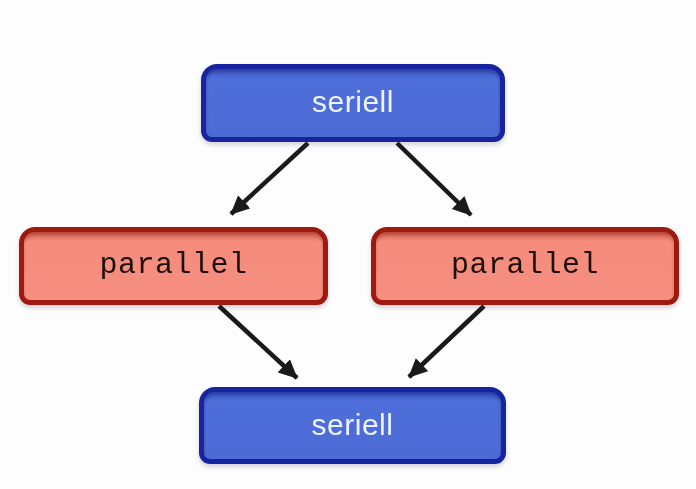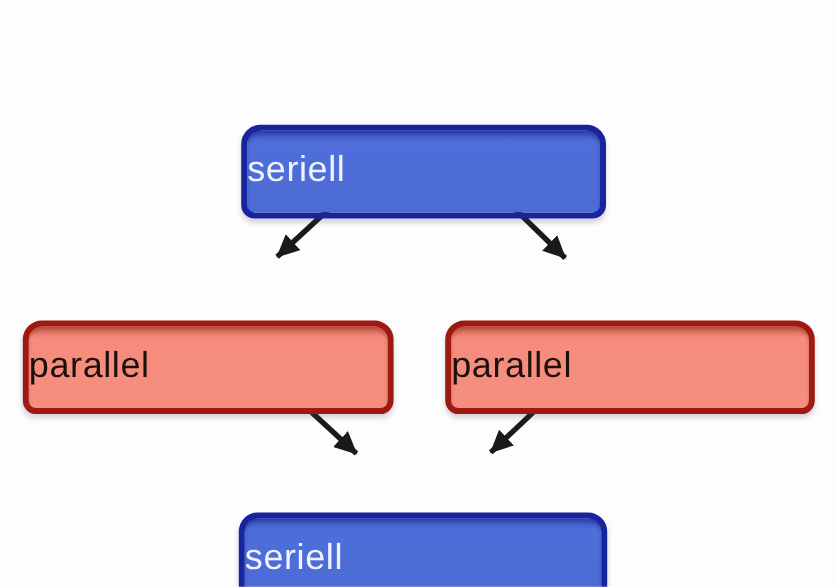--- a/index.html
+++ b/index.html
@@ -22,43 +22,43 @@
     top: 0;
     width: 696px;
     height: 489px;
     pointer-events: none;
   }
   .node {
     position: absolute;
     box-sizing: border-box;
     display: flex;
     align-items: center;
-    justify-content: flex-start;
+    justify-content: center;
     border-style: solid;
     border-width: 5px;
     border-radius: 16px 16px 11px 11px;
     font-size: 30px;
     letter-spacing: 0.5px;
     box-shadow: 0 3px 4px rgba(70, 70, 100, 0.22);
-    margin-top: 40px;
   }
   .node .label {
     transform: translateY(-1px);
   }
   .node-blue {
     background: linear-gradient(180deg, #3a53c2 0%, #4e6ed9 14%, #4d6bd5 100%);
     border-color: #16259e;
     color: #eef3ff;
     box-shadow: inset 0 3px 3px rgba(8, 16, 90, 0.30), 0 3px 4px rgba(70, 70, 100, 0.22);
   }
   .node-red {
     background: linear-gradient(180deg, #cf6153 0%, #f58c7c 14%, #f68f80 100%);
     border-color: #9e1a10;
     color: #1d0f0c;
     box-shadow: inset 0 3px 3px rgba(110, 15, 5, 0.28), 0 3px 4px rgba(70, 70, 100, 0.22);
+    font-family: Liberation Mono, monospace;
   }
   #node-seriell-top    { left: 201px; top: 64px;  width: 304px; height: 78px; }
   #node-parallel-left  { left: 19px;  top: 227px; width: 309px; height: 78px; }
   #node-parallel-right { left: 371px; top: 227px; width: 308px; height: 78px; }
   #node-seriell-bottom { left: 199px; top: 387px; width: 307px; height: 77px; }
 </style>
 </head>
 <body>
 
 <div class="canvas">

